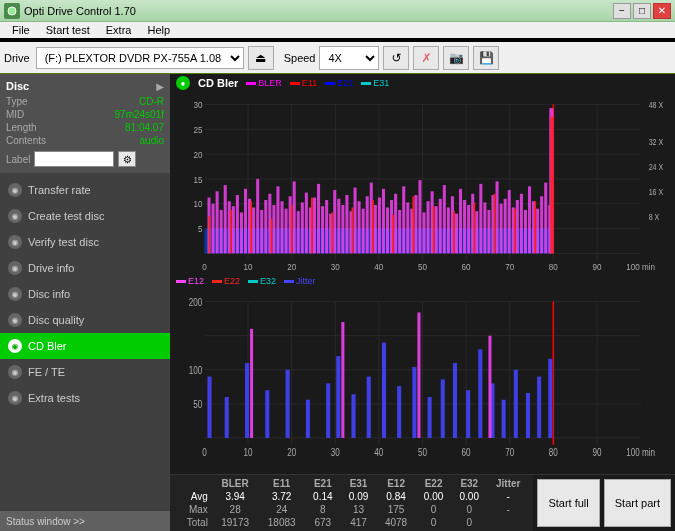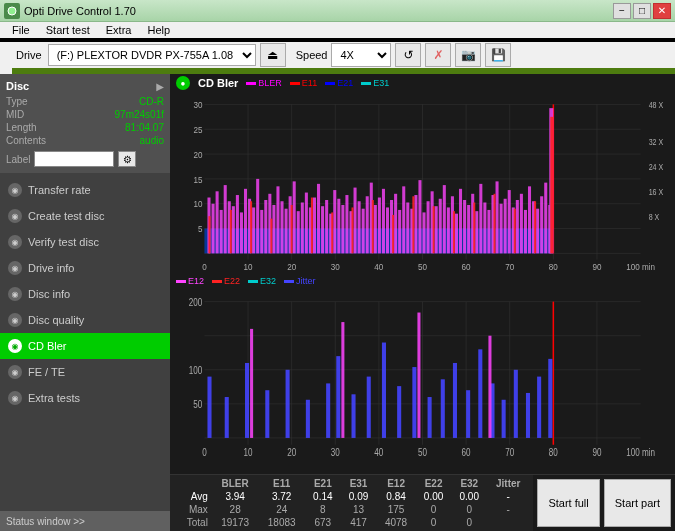--- a/index.html
+++ b/index.html
@@ -10,21 +10,21 @@
     #titlebar-icon { width: 16px; height: 16px; background: #4a8a4a; border-radius: 2px; margin-right: 4px; display: flex; align-items: center; justify-content: center; }
     #titlebar-controls { display: flex; gap: 2px; }
     .tb-btn { width: 18px; height: 16px; display: flex; align-items: center; justify-content: center; font-size: 10px; cursor: pointer; border: 1px solid #999; background: #e0e0e0; }
     .tb-btn.close { background: #e04040; color: white; border-color: #c03030; }
 
     
     #menubar { background: #f0f0f0; height: 20px; display: flex; align-items: center; padding: 0 4px; border-bottom: 4px solid #000000; }
     .menu-item { padding: 2px 8px; cursor: pointer; font-size: 11px; }
 
     
-    #toolbar { background: #f0f0f0; height: 32px; display: flex; align-items: center; padding: 2px 4px; border-bottom: 6px solid #4d7c0f; gap: 4px; margin-left: 12px; }
+    #toolbar { background: #f0f0f0; height: 32px; display: flex; align-items: center; padding: 2px 4px; border-bottom: 1px solid #4d7c0f; gap: 4px; }
     #drive-select { height: 22px; background: white; border: 1px solid #aaa; padding: 0 4px; font-size: 11px; min-width: 200px; }
     .tb-icon-btn { width: 26px; height: 24px; background: #e8e8e8; border: 1px solid #aaa; cursor: pointer; display: flex; align-items: center; justify-content: center; font-size: 12px; }
     #speed-select { height: 24px; background: white; border: 1px solid #aaa; padding: 0 4px; font-size: 11px; width: 60px; }
 
     
     #main { display: flex; height: calc(531px - 74px); }
 
     
     #sidebar { width: 170px; background: #404040; display: flex; flex-direction: column; flex-shrink: 0; }
     #disc-panel { background: #505050; padding: 6px; }

